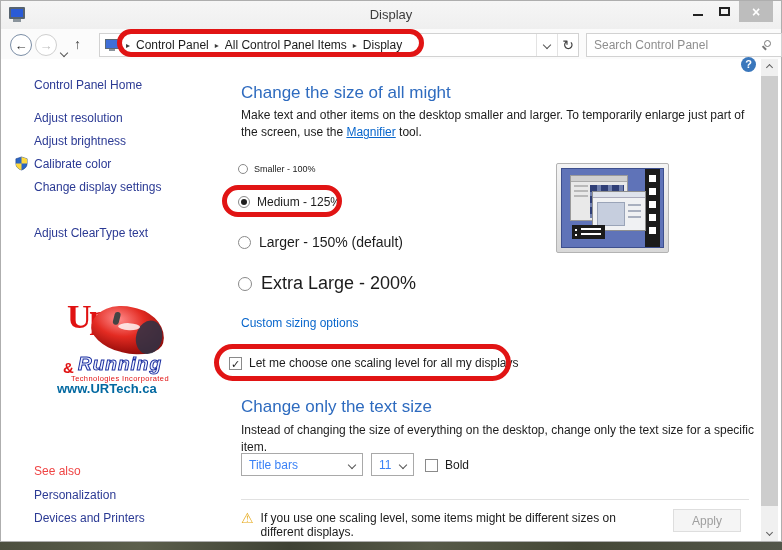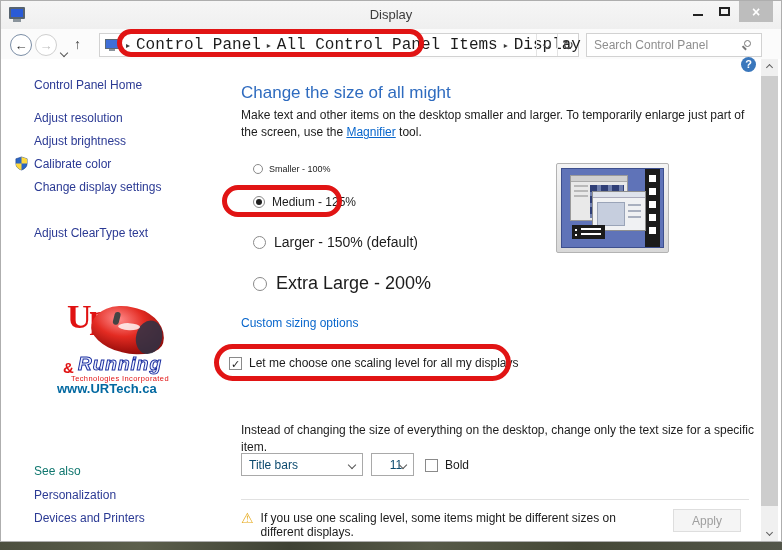--- a/index.html
+++ b/index.html
@@ -40,46 +40,46 @@
   .chev.down { transform:rotate(45deg); }
   .chev.up { transform:rotate(-135deg); }
   .up-arrow { position:absolute; left:73px; top:35px; font-size:14px; color:#444; }
 
   .addressbar { position:absolute; left:98px; top:32px; width:480px; height:24px; background:#fff;
     border:1px solid #d2d2d2; display:flex; align-items:center; }
   .addr-icon { position:relative; width:15px; height:13px; margin-left:5px; flex:0 0 auto; }
   .addr-icon .scr { position:absolute; left:0; top:0; width:14px; height:10px; background:#3f6fd8; border:1.5px solid #5a6a78; }
   .addr-icon .base { position:absolute; left:4px; top:10px; width:6px; height:2px; background:#8a949c; }
   .crumb-chev { font-size:8px; color:#3a3a3a; margin:0 6px; }
-  .crumb { font-size:16px; color:#1c1c1c; white-space:nowrap; cursor:default;font-family:Liberation Mono, monospace; }
+  .crumb { font-size:12px; color:#1c1c1c; white-space:nowrap; cursor:default; }
   .addr-right { position:absolute; right:0; top:0; height:22px; display:flex; align-items:center; }
   .addr-cell { width:21px; height:22px; display:flex; align-items:center; justify-content:center; border-left:1px solid #e3e3e3; }
   .refresh-glyph { font-size:14px; color:#3f3f3f; }
 
-  .searchbox { position:absolute; left:585px; top:32px; width:176px; height:24px; background:#fff;
+  .searchbox { position:absolute; left:585px; top:32px; width:196px; height:24px; background:#fff;
     border:1px solid #d2d2d2; }
   .searchbox input { position:absolute; left:7px; top:1px; width:140px; height:20px; border:0; outline:none;
     font-family:"Liberation Sans",sans-serif; font-size:12px; color:#1c1c1c; }
   .searchbox input::placeholder { color:#8e8e8e; opacity:1; }
   .mag { position:absolute; right:8px; top:6px; width:12px; height:12px; }
   .mag .lens { position:absolute; left:3px; top:0; width:7px; height:7px; border:1.4px solid #777; border-radius:50%; }
   .mag .handle { position:absolute; left:1px; top:7px; width:5px; height:1.5px; background:#777; transform:rotate(45deg); }
 
   
   .scrollbar { position:absolute; right:3px; top:58px; width:17px; height:482px; background:#f0f0f0; }
   .sb-arrow { position:absolute; left:0; width:17px; height:17px; display:flex; align-items:center; justify-content:center; }
   .sb-arrow .chev { border-color:#606060; width:5px; height:5px; }
   .sb-up { top:0; }
   .sb-down { bottom:0; }
   .sb-thumb { position:absolute; left:0; top:17px; width:17px; height:430px; background:#cdcdcd; }
 
   
   .side-link { position:absolute; left:33px; font-size:12px; color:#2b3a94; cursor:pointer; white-space:nowrap; }
   .shield { position:absolute; left:13px; top:155px; width:15px; height:15px; }
-  .see-also { position:absolute; left:33px; font-size:12px; color:#0f766e; }
+  .see-also { position:absolute; left:33px; font-size:12px; color:#ef4444; }
 
   
   .logo { position:absolute; left:14px; top:300px; width:195px; height:92px; }
   .logo-up { position:absolute; left:52px; top:2px; color:#e01212; font-size:34px; font-weight:bold; width:30px; line-height:0.8; letter-spacing:-2px; font-family:"Liberation Serif",serif; }
   .logo-amp { position:absolute; left:48px; top:58px; color:#e01212; font-size:15px; font-weight:bold; }
   .mouse { position:absolute; left:76px; top:6px; width:74px; height:48px; transform:rotate(14deg); }
   .mouse .body { position:absolute; left:0; top:0; width:74px; height:46px; border-radius:50% 46% 52% 48%/58% 60% 42% 44%;
     background:radial-gradient(ellipse at 34% 32%, #ff8a8a 0%, #e32b22 38%, #9e0f0c 72%, #5d0605 100%); }
   .mouse .dark { position:absolute; right:2px; top:8px; width:26px; height:34px; border-radius:50%; background:#2a3246; opacity:.85; }
   .mouse .shine { position:absolute; left:26px; top:16px; width:22px; height:7px; border-radius:50%; background:rgba(255,255,255,.8); transform:rotate(-12deg); }
@@ -88,30 +88,30 @@
     color:#eef2ff; -webkit-text-stroke:1px #1b2ea0; letter-spacing:1px; }
   .logo-tag { position:absolute; left:56px; top:73px; font-size:7.5px; color:#e01212; letter-spacing:.4px; }
   .logo-url { position:absolute; left:42px; top:80px; font-size:13px; font-weight:bold; color:#0369a1; }
 
   
   .h-blue { position:absolute; left:240px; font-size:17px; color:#2e6bbf; font-weight:400; }
   .para { position:absolute; left:240px; width:516px; font-size:12px; color:#1c1c1c; line-height:1.45; }
   .link { color:#0866cc; cursor:pointer; }
   .u { text-decoration:underline; }
 
-  .radio-row { position:absolute; left:252px; display:flex; align-items:center; cursor:pointer; color:#1c1c1c; }
+  .radio-row { position:absolute; left:237px; display:flex; align-items:center; cursor:pointer; color:#1c1c1c; }
   .radio { display:inline-block; border:1px solid #8a8a8a; border-radius:50%; background:#fff; position:relative; flex:0 0 auto; }
   .radio.on::after { content:""; position:absolute; left:2px; top:2px; right:2px; bottom:2px; border-radius:50%; background:#1f1f1f; }
 
   .checkbox { display:inline-block; width:13px; height:13px; border:1px solid #8a8a8a; background:#fff;
     position:relative; flex:0 0 auto; text-align:center; line-height:12px; font-size:11px; color:#1f1f1f; }
 
   .chk-row { position:absolute; display:flex; align-items:center; gap:7px; font-size:12px; color:#1c1c1c; cursor:pointer; }
 
-  .select { position:absolute; height:23px; border:1px solid #a9a9a9; background:#fff; font-size:12px; color:#0c4a6e;
+  .select { position:absolute; height:23px; border:1px solid #a9a9a9; background:#fff; font-size:12px; color:#3b82f6;
     display:flex; align-items:center; padding-left:7px; cursor:pointer; }
   .select .chev { position:absolute; right:7px; top:8px; }
 
   .sep-line { position:absolute; left:240px; top:498px; width:508px; height:1px; background:#e1e1e1; }
   .warn-row { position:absolute; left:240px; top:510px; width:420px; font-size:12px; color:#1c1c1c; display:flex; gap:7px; align-items:flex-start; }
   .warn-icon { color:#e6a817; font-size:14px; line-height:1; }
   .apply-btn { position:absolute; left:672px; top:508px; width:68px; height:23px; background:#f5f5f5;
     border:1px solid #dedede; color:#9f9f9f; font-size:12px; display:flex; align-items:center; justify-content:center; }
 
   .help { position:absolute; left:740px; top:56px; width:15px; height:15px; border-radius:50%; background:#3a77bc;
@@ -299,27 +299,28 @@
       </div>
     </div>
 
     <div class="link" style="position:absolute; left:240px; top:315px; font-size:12px;">Custom sizing options</div>
 
     <div class="chk-row" style="left:228px; top:355px;">
       <span class="checkbox">✓</span>
       <span>Let me choose one scaling level for all my displays</span>
     </div>
 
+    <div class="h-blue" style="top:396px;">Change only the text size</div>
     <div class="para" style="top:421px;">Instead of changing the size of everything on the desktop, change only the text size for a specific item.</div>
 
     <div class="select" style="left:240px; top:452px; width:122px;">
       <span>Title bars</span>
       <i class="chev down"></i>
     </div>
-    <div class="select" style="left:370px; top:452px; width:43px;justify-content:center;">
+    <div class="select" style="left:370px; top:452px; width:43px;">
       <span>11</span>
       <i class="chev down"></i>
     </div>
     <div class="chk-row" style="left:424px; top:457px;">
       <span class="checkbox"></span>
       <span>Bold</span>
     </div>
 
     <div class="sep-line"></div>
     <div class="warn-row">

